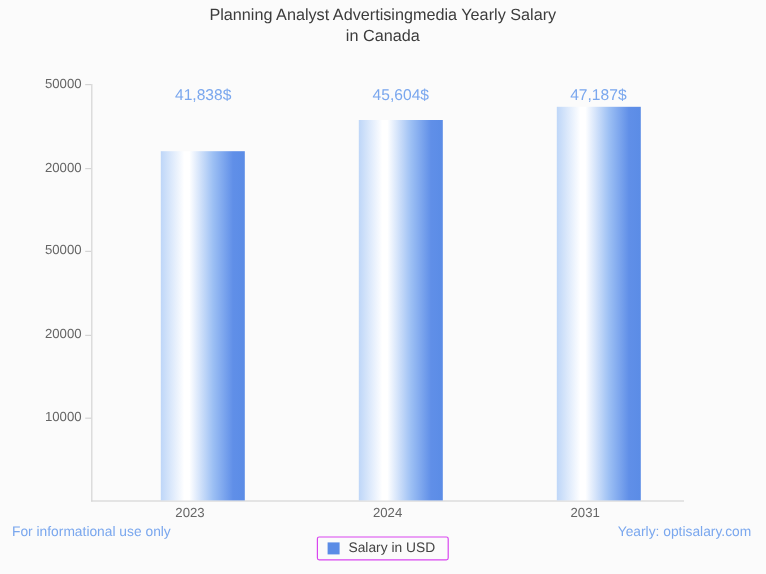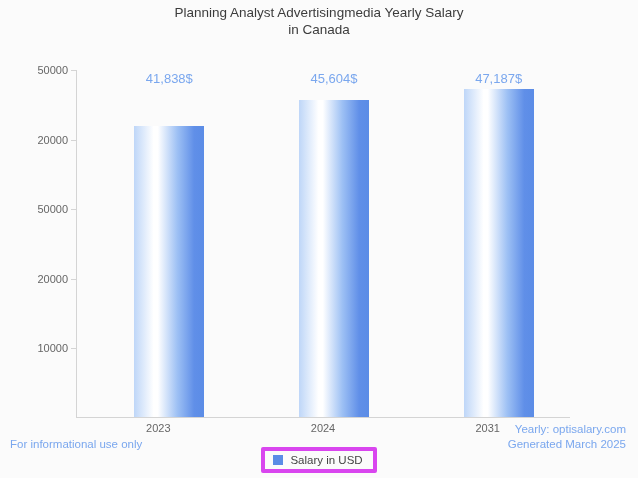--- a/index.html
+++ b/index.html
@@ -131,21 +131,21 @@
   .legend {
     position: absolute;
     left: 0;
     top: 447px;
     width: 638px;
     display: flex;
     justify-content: center;
     align-items: center;
   }
   .legend-box {
-    border: 4px solid #d946ef;
+    border: 1px solid #d946ef;
     border-radius: 2px;
     padding: 3px 10px 3px 8px;
     display: flex;
     align-items: center;
     gap: 7px;
     background: #fbfbfb;
   }
   .legend-swatch {
     width: 10px;
     height: 10px;
@@ -222,16 +222,15 @@
   <div class="legend">
     <div class="legend-box">
       <span class="legend-swatch" style="background: rgb(91, 140, 230);"></span>
       <span class="legend-label">Salary in USD</span>
     </div>
   </div>
 
   <div class="footer-left">For informational use only</div>
   <div class="footer-right">
     <div>Yearly: optisalary.com</div>
-    <div>Generated March 2025</div>
   </div>
 
 </div>
 
 </body></html>

